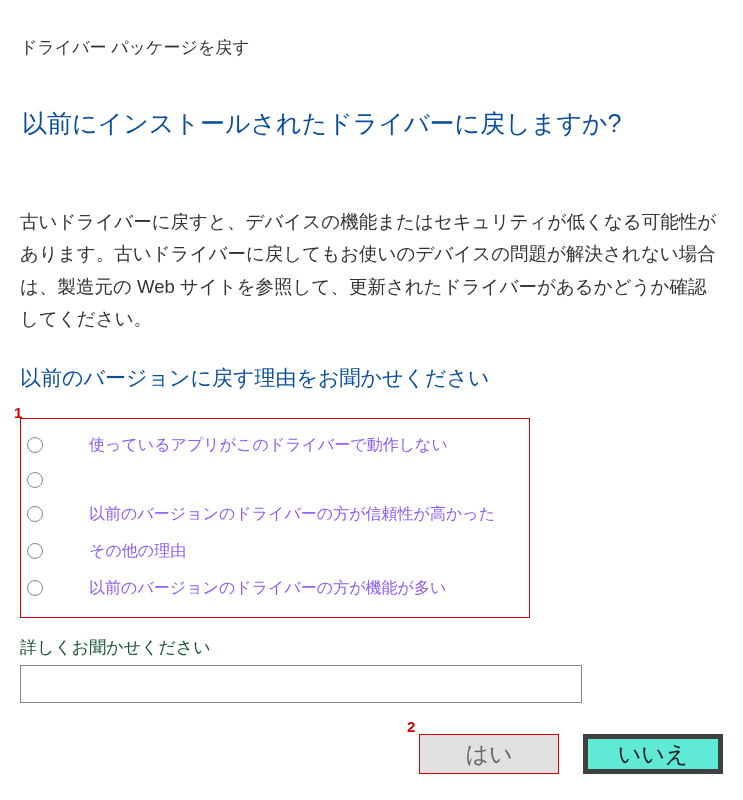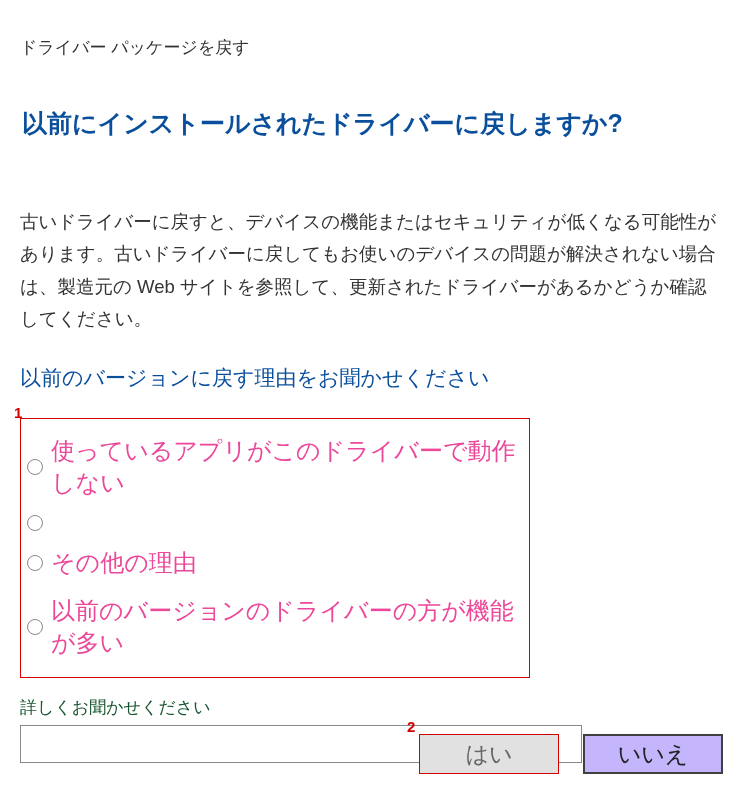--- a/index.html
+++ b/index.html
@@ -17,21 +17,21 @@
     }
     .window-title {
       font-size: 17px;
       color: #333;
       margin-bottom: 48px;
       margin-top: 18px;
     }
     .main-heading {
       font-size: 25px;
       color: #0a4f9c;
-      font-weight: 700;
+      font-weight: 400;
       margin-bottom: 66px;
       margin-left: 2px;
     }
     .description {
       font-size: 18.5px;
       color: #333;
       line-height: 1.75;
       margin-bottom: 28px;
       max-width: 700px;
     }
@@ -68,22 +68,23 @@
     .radio-circle {
       width: 16px;
       height: 16px;
       border: 1.5px solid #888;
       border-radius: 50%;
       background: #fff;
       margin-right: 8px;
       flex-shrink: 0;
     }
     .radio-label {
-      font-size: 24px;
-      color: #ec4899;
+      font-size: 16px;
+      color: #8b5cf6;
+      margin-left: 38px;
     }
     .details-label {
       font-size: 17px;
       color: #14532d;
       margin-bottom: 6px;
       font-family: Liberation Serif, serif;
     }
     .details-input {
       width: 562px;
       height: 38px;
@@ -122,22 +123,22 @@
       display: flex;
       align-items: center;
       justify-content: center;
     }
     .btn-yes {
       background: #e1e1e1;
       border: 1px solid #d40000;
       color: #666;
     }
     .btn-no {
-      background: #c4b5fd;
-      border: 2px solid #404040;
+      background: #5eead4;
+      border: 5px solid #404040;
       color: #222;
     }
   </style>
 </head>
 <body>
 
 
 
 <div class="window-title">ドライバー パッケージを戻す</div>
 
@@ -149,20 +150,24 @@
 
 <div class="radio-group-wrapper">
   <span class="annotation-1">1</span>
   <div class="radio-group">
     <label class="radio-item">
       <span class="radio-circle"></span>
       <span class="radio-label">使っているアプリがこのドライバーで動作しない</span>
     </label>
     <label class="radio-item">
       <span class="radio-circle"></span>
+    </label>
+    <label class="radio-item">
+      <span class="radio-circle"></span>
+      <span class="radio-label">以前のバージョンのドライバーの方が信頼性が高かった</span>
     </label>
     <label class="radio-item">
       <span class="radio-circle"></span>
       <span class="radio-label">その他の理由</span>
     </label>
     <label class="radio-item">
       <span class="radio-circle"></span>
       <span class="radio-label">以前のバージョンのドライバーの方が機能が多い</span>
     </label>
   </div>

